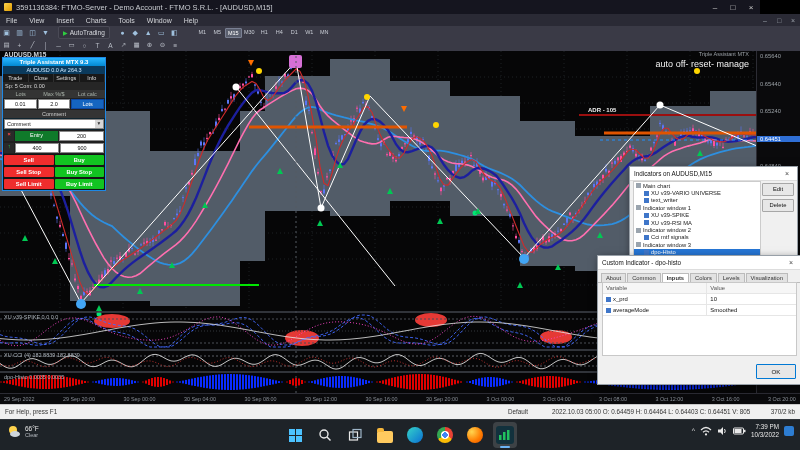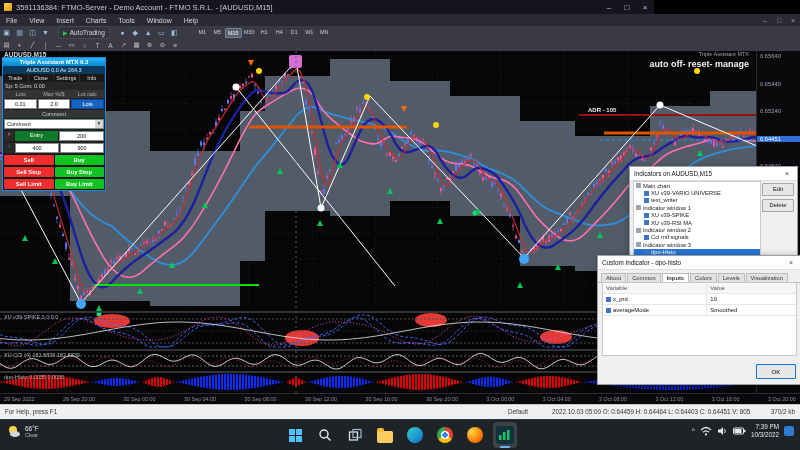--- a/index.html
+++ b/index.html
@@ -1,20 +1,20 @@
 <!DOCTYPE html>
 <html><head>
 <meta charset="utf-8">
 <style>
   html,body{margin:0;padding:0;background:#000;}
   body{font-family:"Liberation Sans",sans-serif;}
   #screen{position:relative;width:800px;height:450px;overflow:hidden;background:#000;}
 
   
-  .titlebar{position:absolute;top:0;left:0;width:654px;height:14px;background:#15151f;display:flex;align-items:center;color:#c9ccd1;font-size:7.5px;}
+  .titlebar{position:absolute;top:0;left:0;width:760px;height:14px;background:#15151f;display:flex;align-items:center;color:#c9ccd1;font-size:7.5px;}
   .applogo{width:8px;height:8px;margin:0 4px 0 4px;background:linear-gradient(135deg,#ffd34d,#e09b00);border-radius:1px;}
   .titletext{flex:1;white-space:nowrap;overflow:hidden;}
   .winctl{display:flex;gap:0;}
   .winctl span{width:18px;text-align:center;font-size:8px;color:#cfcfcf;cursor:default;}
   .menubar{position:absolute;top:14px;left:0;width:800px;height:12px;background:#2a2a35;display:flex;align-items:center;color:#d4d6da;font-size:7px;}
   .menubar .mitems{display:flex;}
   .menubar .mi{padding:0 6px;}
   .childctl{margin-left:auto;display:flex;}
   .childctl span{width:14px;text-align:center;font-size:7px;color:#9aa0a8;}
   .bar{position:absolute;left:0;width:800px;background:#3a3a46;border-bottom:1px solid #2c2c36;display:flex;align-items:center;}
@@ -33,21 +33,21 @@
   .chartwrap{position:absolute;top:51px;left:0;width:757px;height:342px;background:#060607;}
   .priceaxis{position:absolute;top:51px;right:0;width:43px;height:342px;background:#0a0a0c;border-left:1px solid #2c2c34;color:#9aa0a6;font-size:5.8px;}
   .ticks{position:absolute;top:2px;left:0;width:100%;height:254px;display:flex;flex-direction:column;justify-content:space-between;}
   .ticks span{display:block;text-align:left;padding-left:3px;}
   .pricetag{position:absolute;top:85px;left:0;width:100%;background:#2f6fd6;color:#fff;font-size:5.8px;padding-left:3px;}
   .axistag{position:absolute;left:0;width:100%;background:#3a3a42;color:#d8d8d8;font-size:5.4px;padding-left:3px;}
   .tag-spike{top:276px;}.tag-cci{top:306px;}.tag-dpo{top:328px;}
   .timeaxis{position:absolute;top:393px;left:0;width:800px;height:11px;background:#0a0a0c;border-top:1px solid #2c2c34;display:flex;justify-content:space-between;align-items:center;padding:0 4px;box-sizing:border-box;color:#8a9098;font-size:5.4px;}
   .symlabel{position:absolute;top:0;left:4px;color:#cfd3d8;font-size:6.5px;font-weight:bold;}
   .assistcap{position:absolute;top:0;right:8px;color:#9aa0a6;font-size:5.5px;}
-  .modetext{position:absolute;top:8px;right:8px;color:#f2f2f2;font-size:9px;font-weight:bold;text-align:right;}
+  .modetext{position:absolute;top:8px;right:8px;color:#f2f2f2;font-size:9px;font-weight:normal;text-align:right;}
   .adrlabel{position:absolute;top:56px;left:588px;color:#f0f0f0;font-size:6px;font-weight:bold;}
   .sublabel{position:absolute;left:4px;color:#aab2ba;font-size:5.5px;}
   .lab-spike{top:263px;}.lab-cci{top:301px;}.lab-dpo{top:323px;}
 
   
   .panel{position:absolute;top:6px;left:2px;width:102px;background:#102530;border:1px solid #1e88e5;font-size:5.5px;color:#fff;z-index:5;}
   .p-title{background:linear-gradient(#29b6ff,#0288d1);text-align:center;font-size:6px;font-weight:bold;padding:1px 0;}
   .p-sym{background:#0b3a5c;text-align:center;color:#cfe9ff;padding:1px 0;}
   .p-tabs{display:flex;background:#181818;}
   .p-tabs span{flex:1;text-align:center;padding:1px 0;border-right:1px solid #303030;color:#dcdcdc;}

